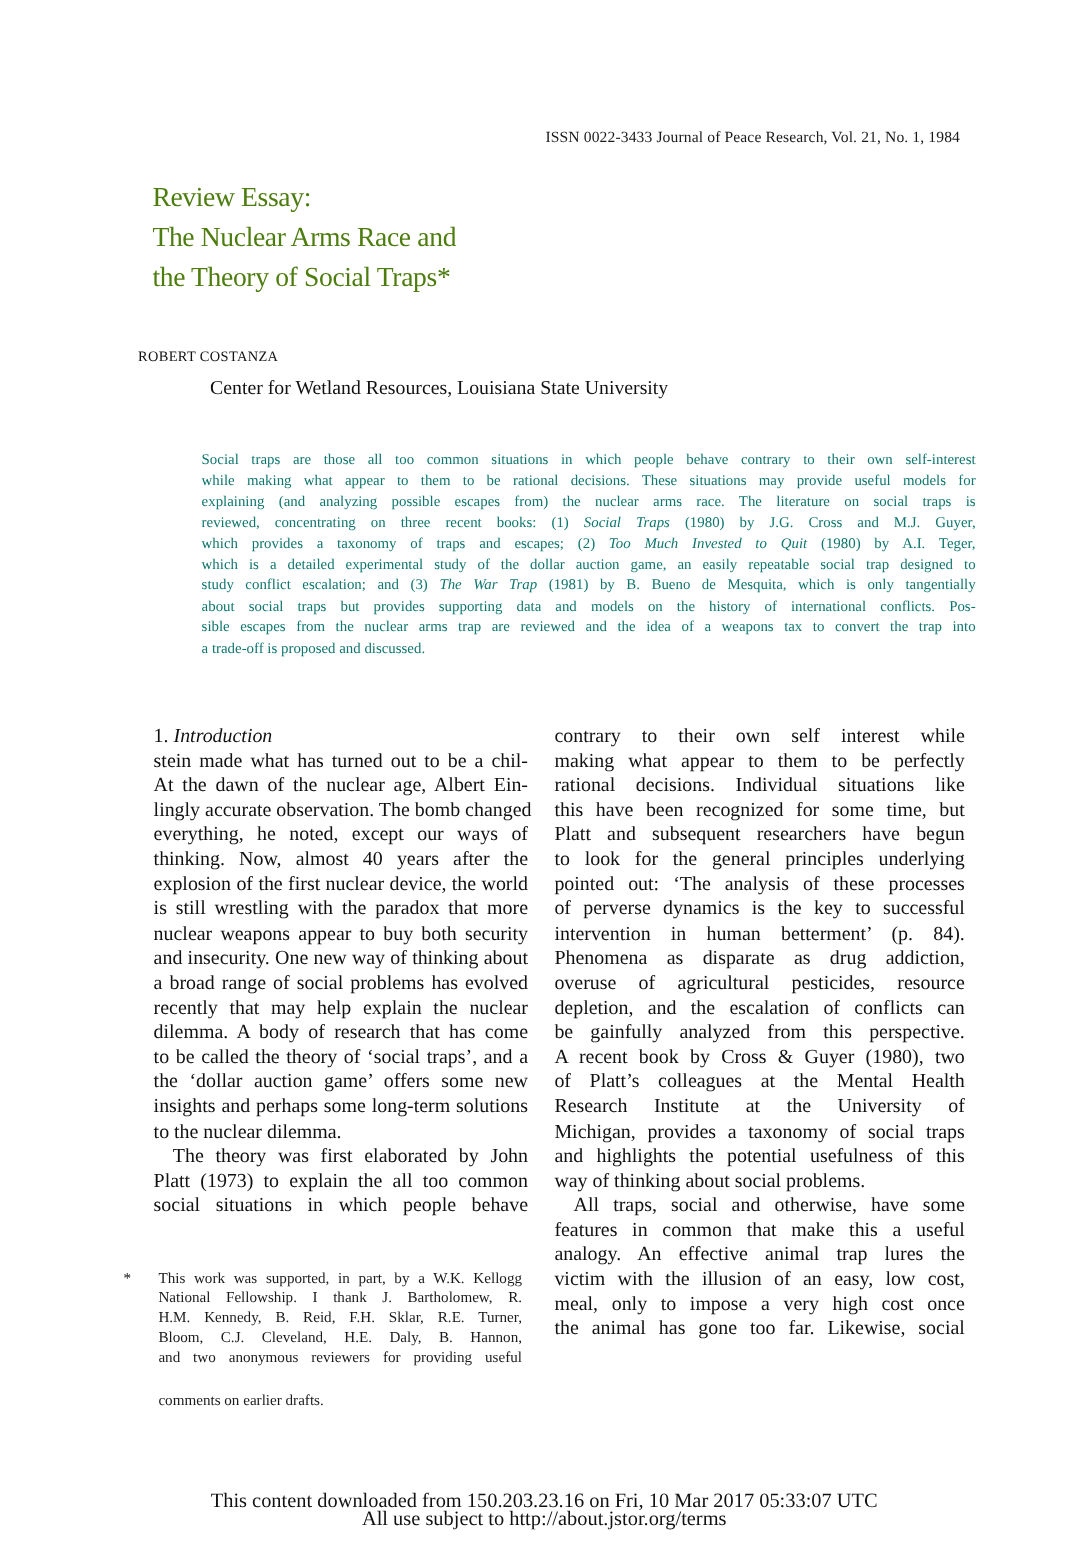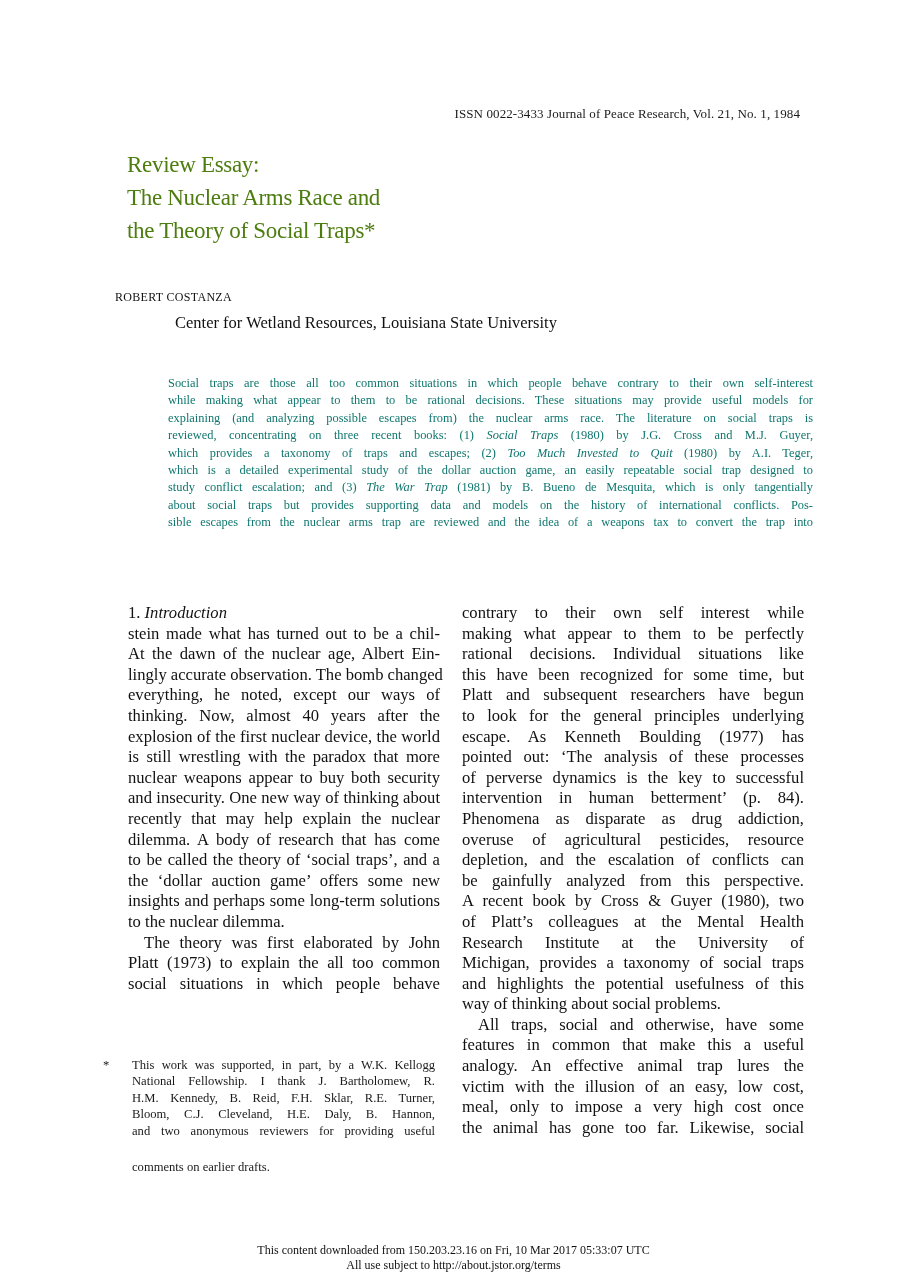--- a/index.html
+++ b/index.html
@@ -19,21 +19,21 @@
   .col .ln.indent { padding-left: 16px; }
   .col-left { left: 128px; top: 603px; width: 312px; }
   .col-right { left: 462px; top: 603px; width: 342px; }
   .section-head { font-style: italic; }
   .section-head .num { font-style: normal; }
   .footnote { left: 103px; top: 1057px; width: 335px; font-size: 12.6px; line-height: 16.4px; color: #1a1a1a; }
   .footnote .mark { position: absolute; left: 0; top: 0; }
   .footnote .body { position: absolute; left: 29px; width: 303px; }
   .footnote .ln { display: block; text-align: justify; text-align-last: justify; white-space: nowrap; height: 16.4px; }
   .footnote .ln.last { text-align-last: left; margin-top: 20px; }
-  .download { left: 0; width: 907px; top: 1243px; text-align: center; font-size: 12px; line-height: 15px; color: #111; }
+  .download { left: 0; width: 907px; top: 1243px; text-align: center; font-size: 17px; line-height: 15px; color: #111; }
   i { font-style: italic; }
 </style>
 </head>
 <body>
 
 <div class="abs journal-line">ISSN 0022-3433 Journal of Peace Research, Vol. 21, No. 1, 1984</div>
 
 <div class="abs title">
   <div>Review Essay:</div>
   <div>The Nuclear Arms Race and</div>
@@ -46,52 +46,53 @@
 <div class="abs abstract">
   <span class="ln">Social traps are those all too common situations in which people behave contrary to their own self-interest</span>
   <span class="ln">while making what appear to them to be rational decisions. These situations may provide useful models for</span>
   <span class="ln">explaining (and analyzing possible escapes from) the nuclear arms race. The literature on social traps is</span>
   <span class="ln"><span>reviewed, concentrating on three recent books: (1) </span><i>Social Traps</i><span> (1980) by J.G. Cross and M.J. Guyer,</span></span>
   <span class="ln"><span>which provides a taxonomy of traps and escapes; (2) </span><i>Too Much Invested to Quit</i><span> (1980) by A.I. Teger,</span></span>
   <span class="ln">which is a detailed experimental study of the dollar auction game, an easily repeatable social trap designed to</span>
   <span class="ln"><span>study conflict escalation; and (3) </span><i>The War Trap</i><span> (1981) by B. Bueno de Mesquita, which is only tangentially</span></span>
   <span class="ln">about social traps but provides supporting data and models on the history of international conflicts. Pos-</span>
   <span class="ln">sible escapes from the nuclear arms trap are reviewed and the idea of a weapons tax to convert the trap into</span>
+  <span class="ln last">a trade-off is proposed and discussed.</span>
 </div>
 
 <div class="abs col col-left">
   <span class="ln last section-head"><span class="num">1. </span><span>Introduction</span></span>
   <span class="ln">stein made what has turned out to be a chil-</span>
   <span class="ln">At the dawn of the nuclear age, Albert Ein-</span>
   <span class="ln">lingly accurate observation. The bomb changed</span>
   <span class="ln">everything, he noted, except our ways of</span>
   <span class="ln">thinking. Now, almost 40 years after the</span>
   <span class="ln">explosion of the first nuclear device, the world</span>
   <span class="ln">is still wrestling with the paradox that more</span>
   <span class="ln">nuclear weapons appear to buy both security</span>
   <span class="ln">and insecurity. One new way of thinking about</span>
+  <span class="ln">a broad range of social problems has evolved</span>
   <span class="ln">recently that may help explain the nuclear</span>
   <span class="ln">dilemma. A body of research that has come</span>
   <span class="ln">to be called the theory of ‘social traps’, and a</span>
   <span class="ln">the ‘dollar auction game’ offers some new</span>
   <span class="ln">insights and perhaps some long-term solutions</span>
   <span class="ln last">to the nuclear dilemma.</span>
   <span class="ln indent">The theory was first elaborated by John</span>
   <span class="ln">Platt (1973) to explain the all too common</span>
   <span class="ln">social situations in which people behave</span>
 </div>
 
 <div class="abs col col-right">
   <span class="ln">contrary to their own self interest while</span>
   <span class="ln">making what appear to them to be perfectly</span>
   <span class="ln">rational decisions. Individual situations like</span>
   <span class="ln">this have been recognized for some time, but</span>
   <span class="ln">Platt and subsequent researchers have begun</span>
   <span class="ln">to look for the general principles underlying</span>
-  <span class="ln">escape. As Kenneth Boulding (1977) has</span>
   <span class="ln">pointed out: ‘The analysis of these processes</span>
   <span class="ln">of perverse dynamics is the key to successful</span>
   <span class="ln">intervention in human betterment’ (p. 84).</span>
   <span class="ln">Phenomena as disparate as drug addiction,</span>
   <span class="ln">overuse of agricultural pesticides, resource</span>
   <span class="ln">depletion, and the escalation of conflicts can</span>
   <span class="ln">be gainfully analyzed from this perspective.</span>
   <span class="ln">A recent book by Cross &amp; Guyer (1980), two</span>
   <span class="ln">of Platt’s colleagues at the Mental Health</span>
   <span class="ln">Research Institute at the University of</span>

